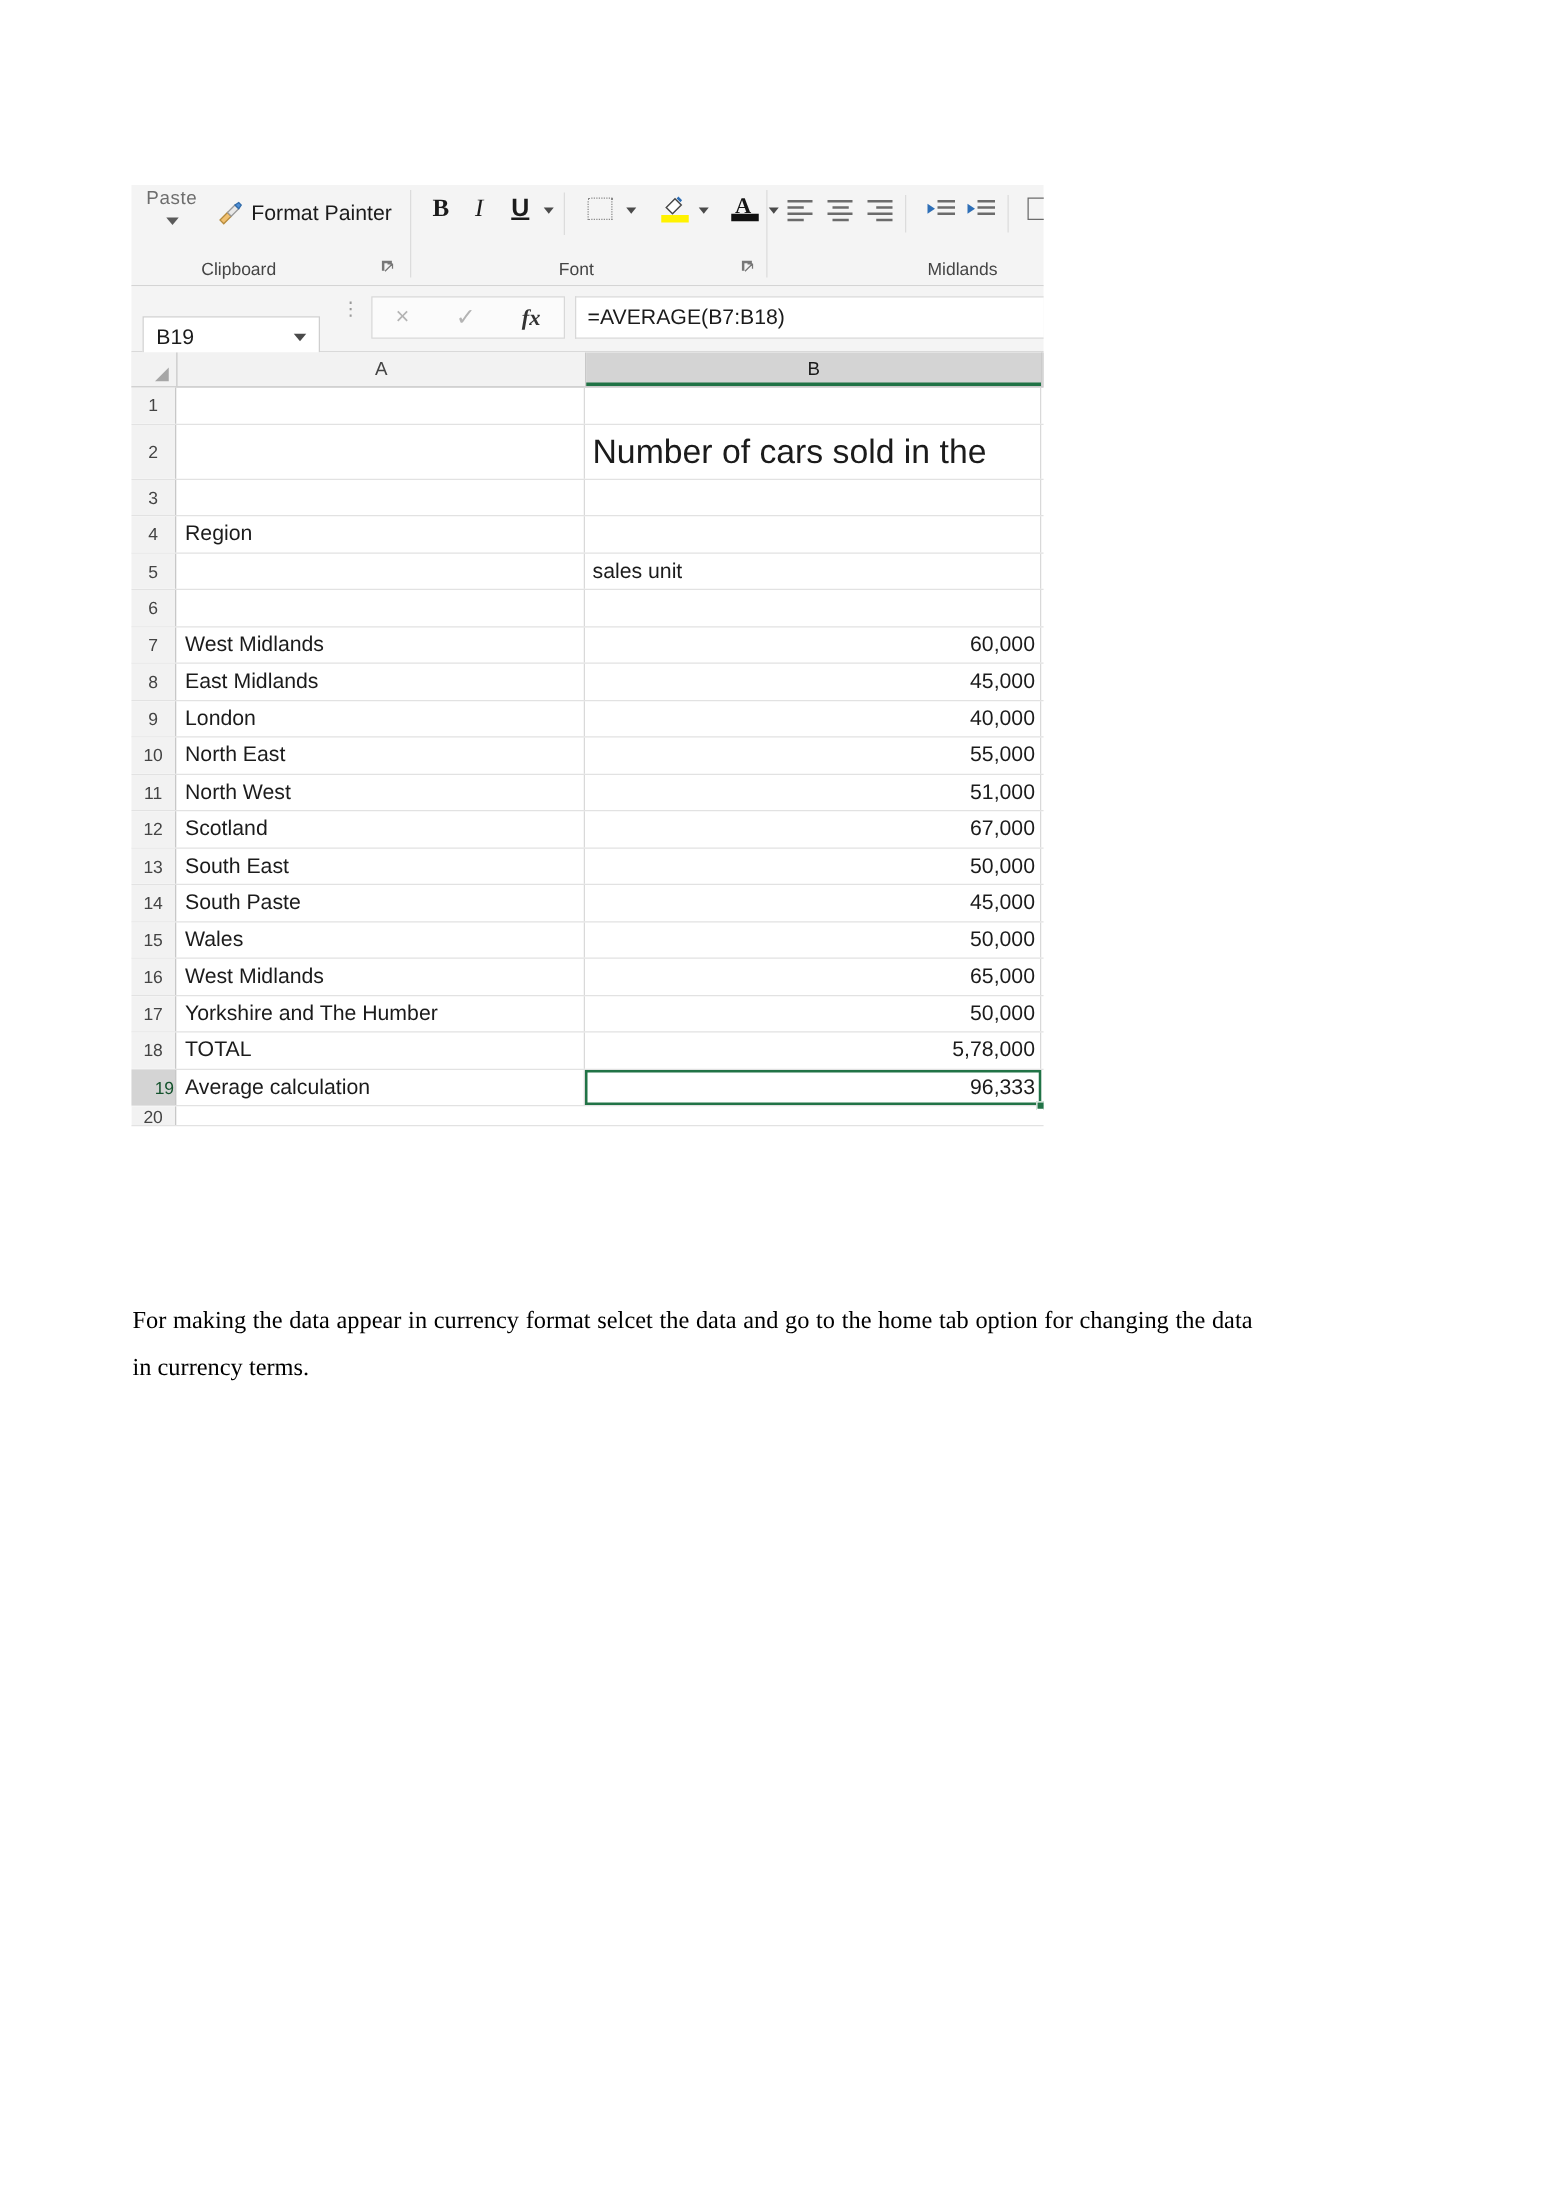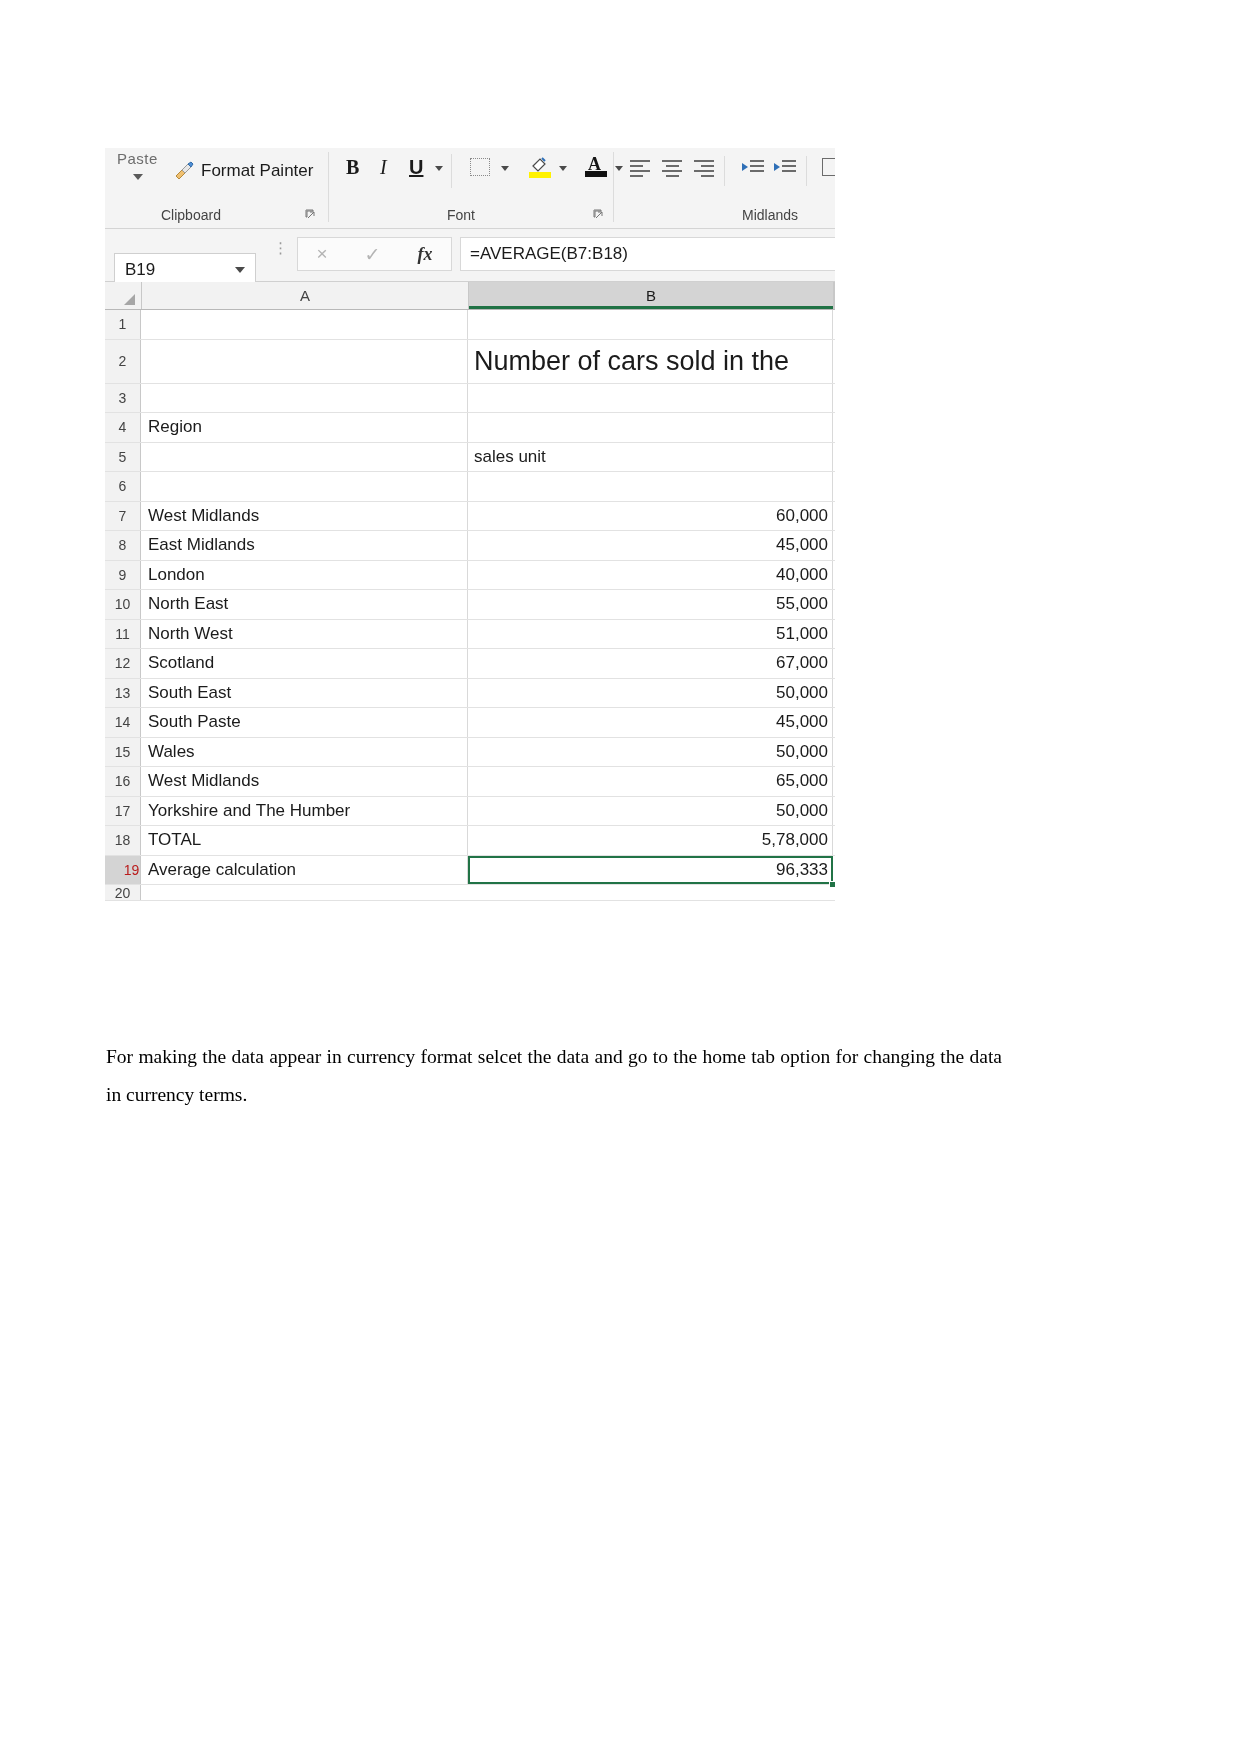--- a/index.html
+++ b/index.html
@@ -232,21 +232,21 @@
   }
   .rh {
     width: 36px;
     background: #f2f2f2;
     border-right: 1px solid #c8c8c8;
     display: flex; align-items: center; justify-content: center;
     font-size: 14px; color: #444;
     box-sizing: border-box;
     flex: 0 0 36px;
   }
-  .row.sel .rh { background: #d4d4d4; color: #b91c1c; padding-left: 18px; }
+  .row.sel .rh { background: #d4d4d4; color: #14532d; padding-left: 18px; }
   .cell-a {
     width: 327px;
     flex: 0 0 327px;
     border-right: 1px solid #d9d9d9;
     display: flex; align-items: center;
     padding-left: 7px;
     box-sizing: border-box;
     font-size: 17px; color: #1b1b1b;
     white-space: nowrap; overflow: visible;
   }

